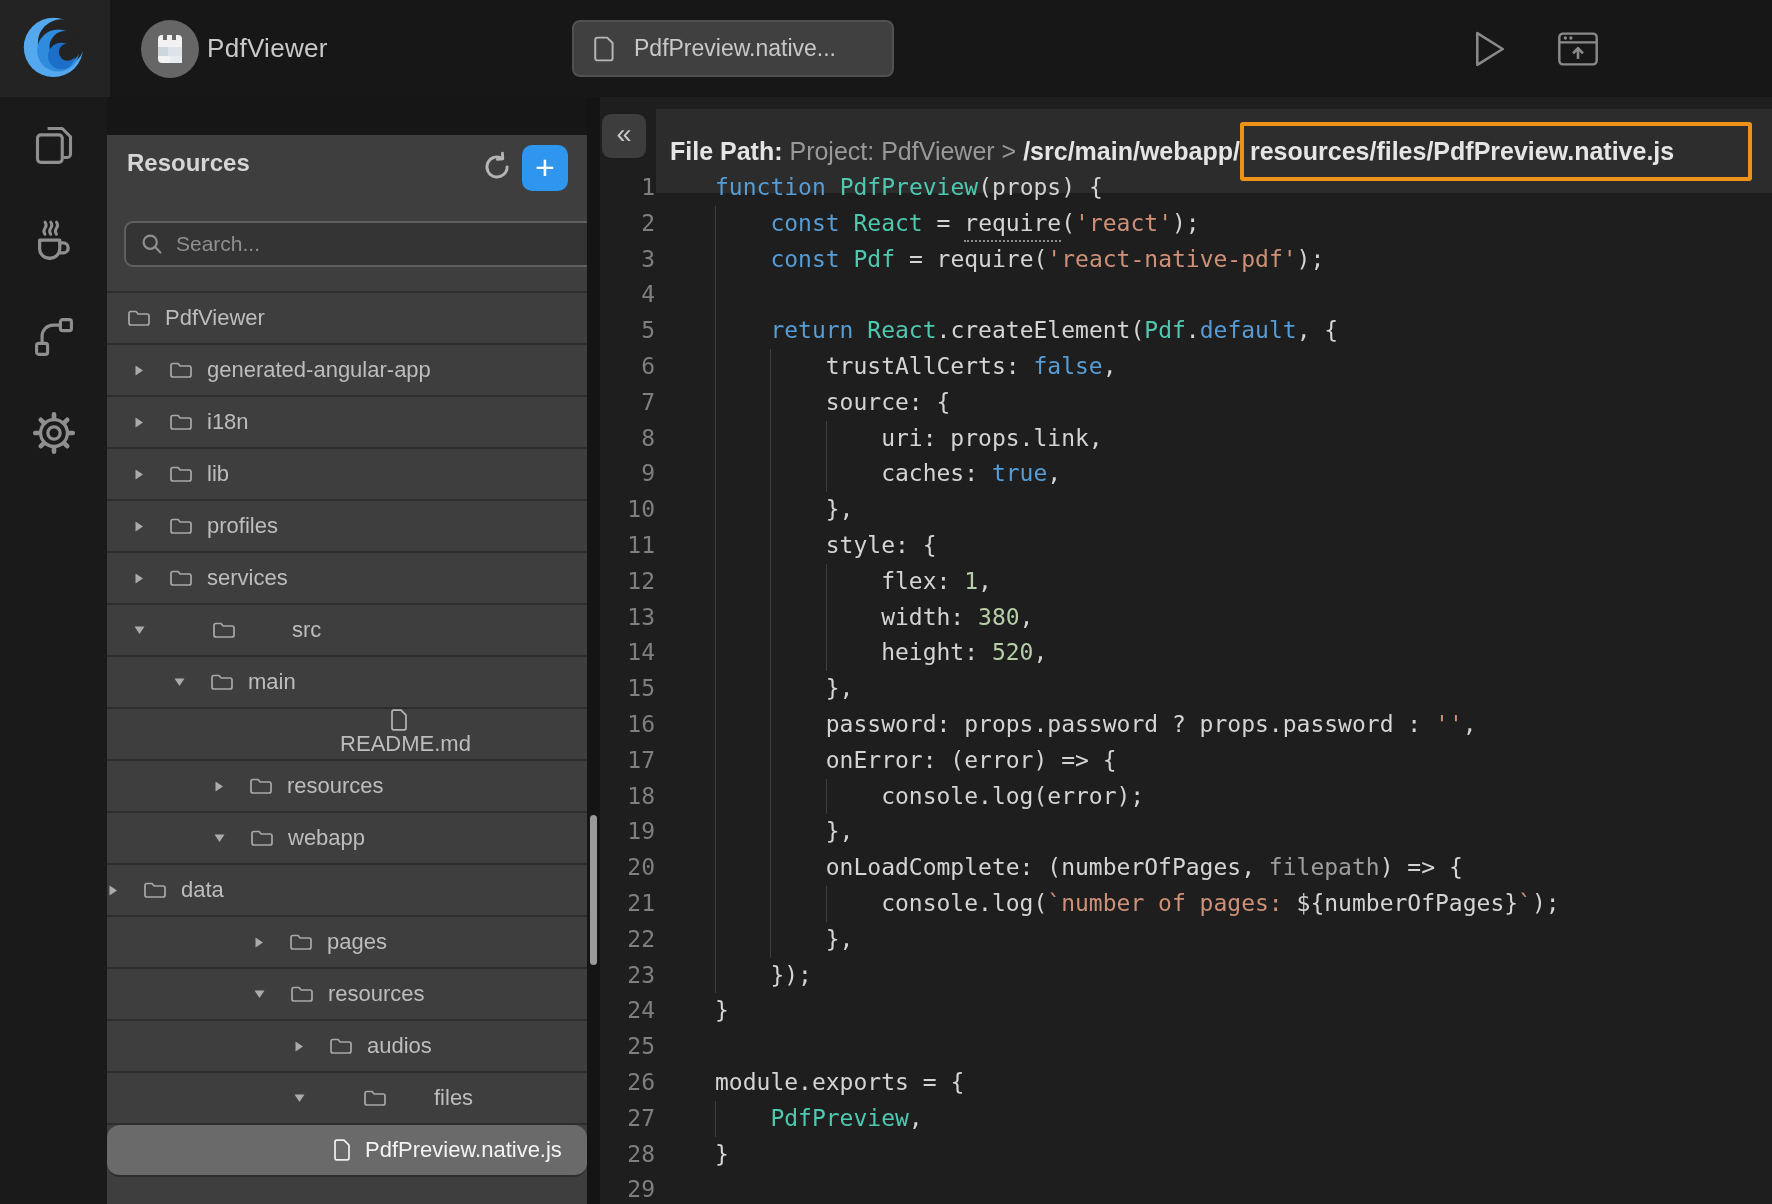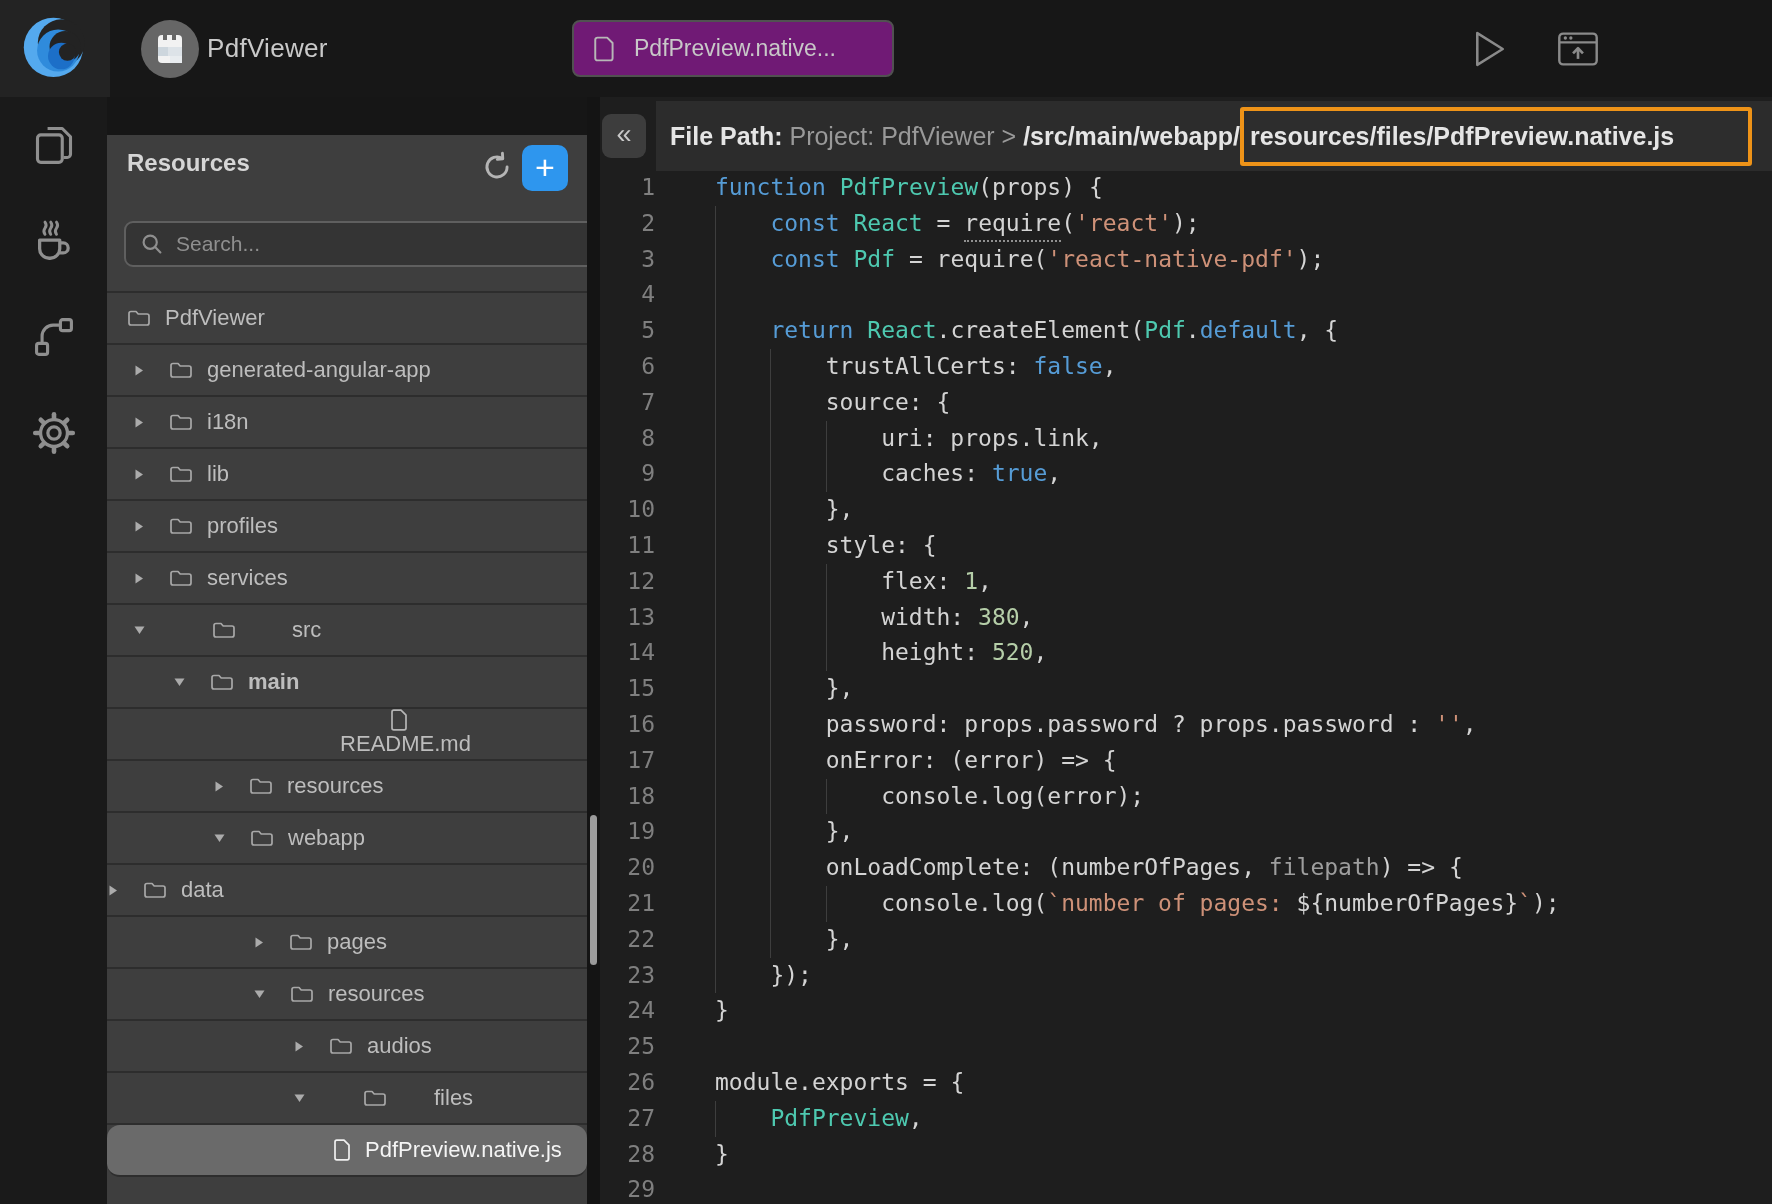--- a/index.html
+++ b/index.html
@@ -8,21 +8,21 @@
 
   
   #topbar { position:absolute; left:0; top:0; width:1772px; height:97px; background:#171717; }
   #logo-box { position:absolute; left:0; top:0; width:110px; height:97px; background:#232323;
               display:flex; align-items:center; justify-content:center; }
   #app-icon { position:absolute; left:140px; top:19px; }
   #app-title { position:absolute; left:207px; top:0; height:97px; display:flex; align-items:center;
                color:#c9c9c9; font-size:26px; font-weight:500; letter-spacing:.3px; }
   #file-tab { position:absolute; left:572px; top:20px; width:322px; height:57px;
               border:2px solid #515151; border-radius:8px; display:flex; align-items:center;
-              padding-left:20px; background:#701a75; cursor:default; }
+              padding-left:20px; background:#404040; cursor:default; }
   #file-tab .tab-label { color:#c8c8c8; font-size:23px; margin-left:18px; }
   #run-btn { position:absolute; left:1472px; top:28px; color:#8a8a8a; }
   #open-win-btn { position:absolute; left:1556px; top:27px; color:#8a8a8a; }
 
   
   #rail { position:absolute; left:0; top:97px; width:107px; height:1107px; background:#1a1a1a; }
   .rail-item { width:107px; height:96px; display:flex; align-items:center; justify-content:center;
                color:#8f8f8f; }
 
   
@@ -51,21 +51,21 @@
   
   #gutter { position:absolute; left:587px; top:97px; width:13px; height:1107px; background:#141414; }
   #tree-scroll-thumb { position:absolute; left:3px; top:718px; width:7px; height:150px;
                        background:#9a9a9a; border-radius:4px; }
 
   
   #editor { position:absolute; left:600px; top:97px; width:1172px; height:1107px; background:#1e1e1e; overflow:hidden; }
   #collapse-btn { position:absolute; left:2px; top:17px; width:44px; height:44px; background:#3d3d3d;
                   border-radius:9px; display:flex; align-items:center; justify-content:center;
                   color:#c9c9c9; font-size:27px; padding-bottom:4px; }
-  #path-header { position:absolute; left:56px; top:4px; width:1116px; height:70px; background:#2c2c2c;
+  #path-header { position:absolute; left:56px; top:12px; width:1116px; height:84px; background:#2c2c2c;
                  display:flex; align-items:center; padding-left:14px; font-size:25px; white-space:pre; }
   .ph-strong { color:#e5e5e5; font-weight:700; }
   .ph-dim { color:#999999; font-weight:400; }
   #path-highlight-box { border:4px solid #ee9318; border-radius:3px; padding:11px 22px 11px 6px;
                         margin-right:20px; flex:1; color:#e5e5e5; font-weight:700; background:#2d2d2d; }
 
   
   #code { position:absolute; left:0; top:73px; width:1172px;
           font-family:"DejaVu Sans Mono", monospace; font-size:23px; }
   .cline { height:35.8px; line-height:35.8px; display:flex; }
@@ -242,21 +242,21 @@
       </div>
       <div class="trow" style="padding-left: 26px; gap: 42px;">
         <svg class="chev" width="13" height="12" viewBox="0 0 13 12">
           <path d="M1.5 2.5 L11.5 2.5 L6.5 10 Z" fill="#ababab"></path>
         </svg>
         <svg class="fold" width="24" height="20" viewBox="0 0 24 20">
           <path d="M2 5.5 Q2 3.5 4 3.5 H9 L11.2 6 H20 Q22 6 22 8 V15 Q22 17 20 17 H4 Q2 17 2 15 Z" fill="none" stroke="currentColor" stroke-width="1.7" stroke-linejoin="round"></path>
         </svg>
         <span class="tlabel">src</span>
       </div>
-      <div class="trow" style="padding-left: 66px; font-weight: bold;">
+      <div class="trow" style="padding-left: 66px;">
         <svg class="chev" width="13" height="12" viewBox="0 0 13 12">
           <path d="M1.5 2.5 L11.5 2.5 L6.5 10 Z" fill="#ababab"></path>
         </svg>
         <svg class="fold" width="24" height="20" viewBox="0 0 24 20">
           <path d="M2 5.5 Q2 3.5 4 3.5 H9 L11.2 6 H20 Q22 6 22 8 V15 Q22 17 20 17 H4 Q2 17 2 15 Z" fill="none" stroke="currentColor" stroke-width="1.7" stroke-linejoin="round"></path>
         </svg>
         <span class="tlabel">main</span>
       </div>
       <div class="trow" style="padding-left: 117px; flex-direction: column;">
         <svg class="filei" width="18" height="22" viewBox="0 0 18 22">

